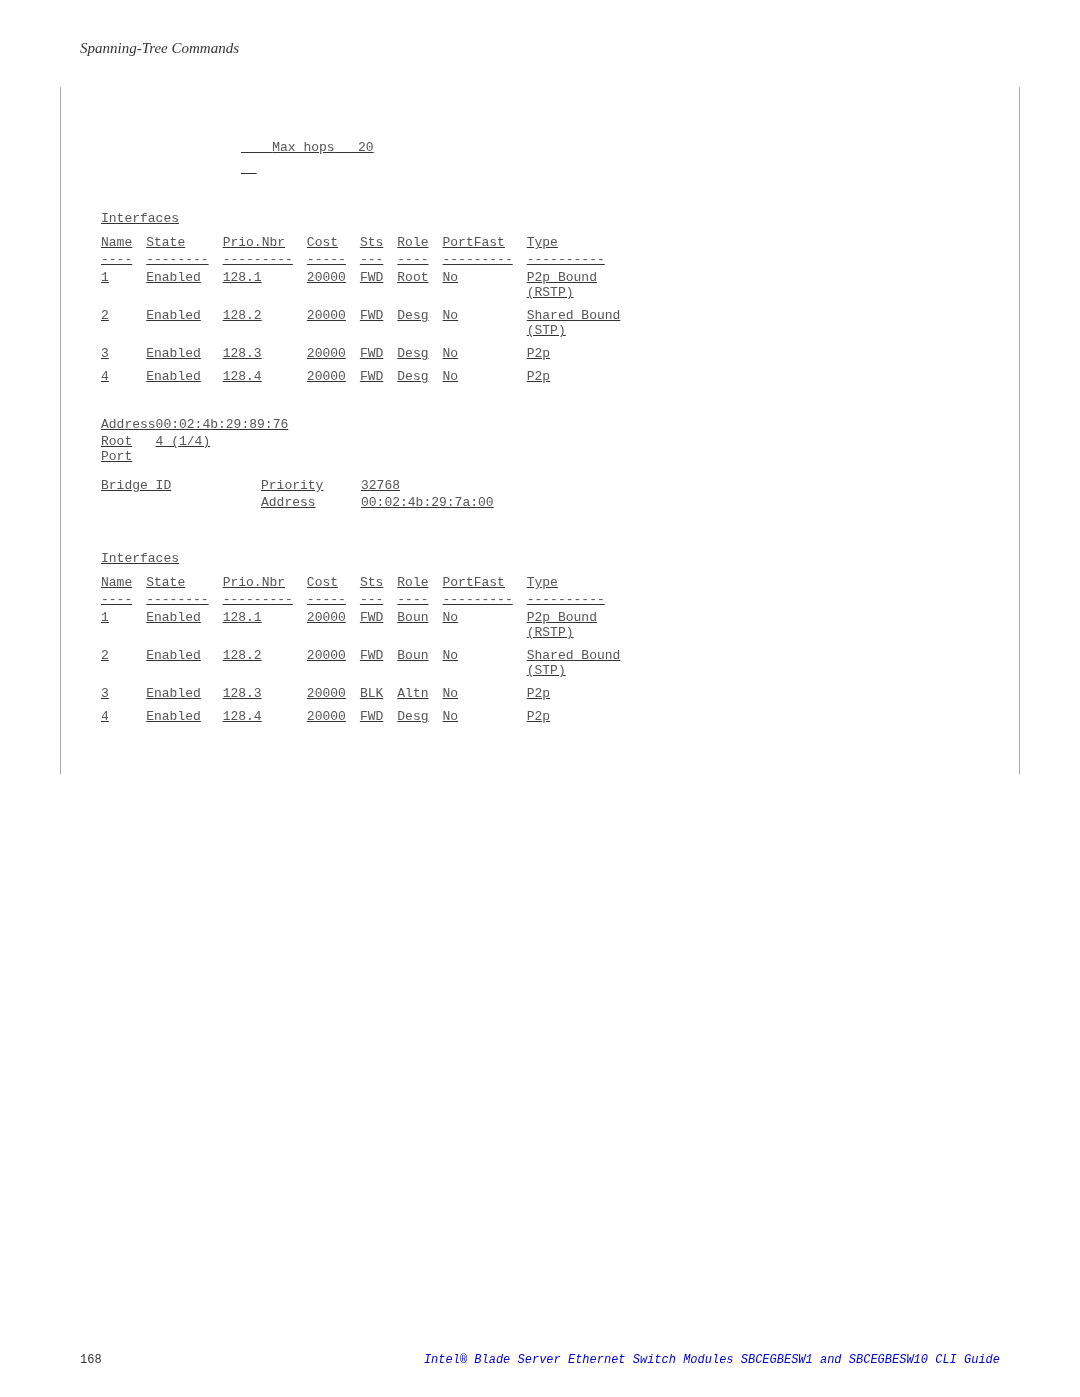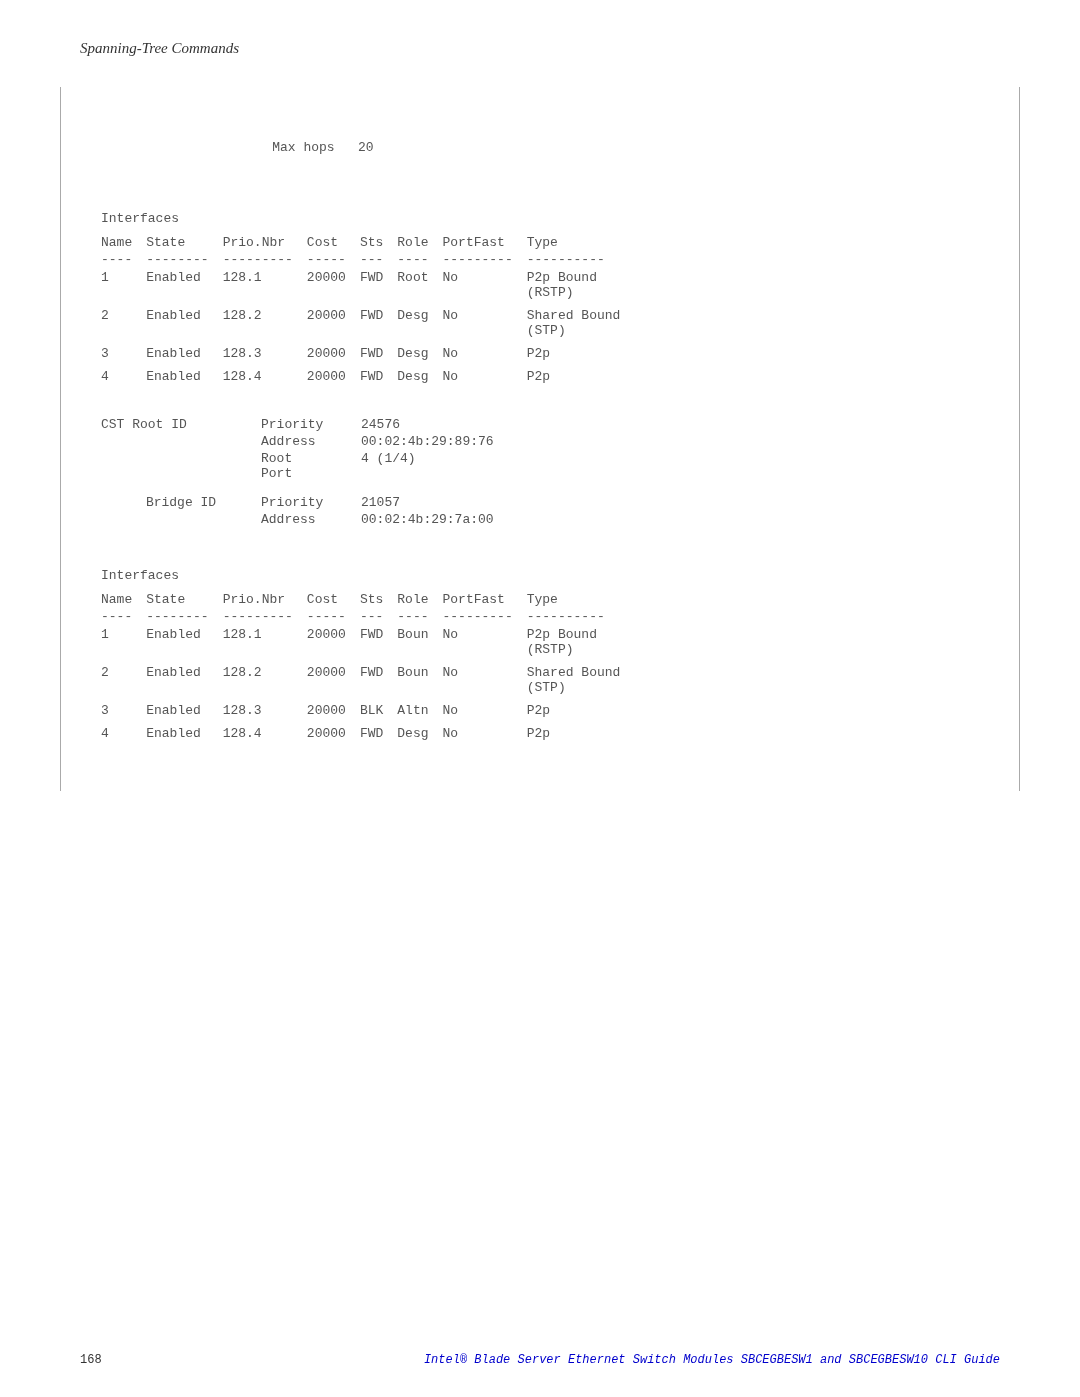--- a/index.html
+++ b/index.html
@@ -21,20 +21,21 @@
       font-style: italic;
       font-size: 15px;
       color: #333;
     }
 
     .content-box {
       margin: 20px 60px;
       border-left: 1px solid #aaa;
       border-right: 1px solid #aaa;
       padding: 20px 40px 30px 40px;
+      text-decoration: underline;
     }
 
     .monospace-block {
       font-family: 'Courier New', Courier, monospace;
       font-size: 13px;
       color: #555;
       line-height: 1.6;
       white-space: pre;
     }
 
@@ -178,46 +179,41 @@
           </tr>
         </tbody>
     </table>
   </div>
 
   <div class="mst-block">
     <div class="spacer"></div>
 
     <table style="font-family:'Courier New',Courier,monospace;font-size:13px;color:#555;border-collapse:collapse;">
       <tbody>
-          <tr>
-        <td style="padding:1px 0;width:160px;vertical-align:top;">CST Root ID</td>
-        <td style="padding:1px 0;width:100px;vertical-align:top;">Priority</td>
-        <td style="padding:1px 0;">24576</td>
-      </tr>
       <tr>
         <td style="padding:1px 0;"></td>
         <td style="padding:1px 0;vertical-align:top;">Address</td>
         <td style="padding:1px 0;">00:02:4b:29:89:76</td>
       </tr>
       <tr>
         <td style="padding:1px 0;"></td>
         <td style="padding:1px 0;vertical-align:top;">Root<br>Port</td>
         <td style="padding:1px 0;vertical-align:top;">4 (1/4)</td>
       </tr>
     </tbody>
       </table>
 
     <div class="spacer"></div>
 
     <table style="font-family:'Courier New',Courier,monospace;font-size:13px;color:#555;border-collapse:collapse;">
       <tbody>
           <tr>
-        <td style="padding:1px 0;width:160px;vertical-align:top;text-align:center;">Bridge ID</td>
+        <td style="padding:1px 0;width:160px;vertical-align:top;">Bridge ID</td>
         <td style="padding:1px 0;width:100px;vertical-align:top;">Priority</td>
-        <td style="padding:1px 0;">21057</td>
+        <td style="padding:1px 0;">32768</td>
       </tr>
       <tr>
         <td style="padding:1px 0;"></td>
         <td style="padding:1px 0;vertical-align:top;">Address</td>
         <td style="padding:1px 0;">00:02:4b:29:7a:00</td>
       </tr>
     </tbody>
       </table>
   </div>
 

